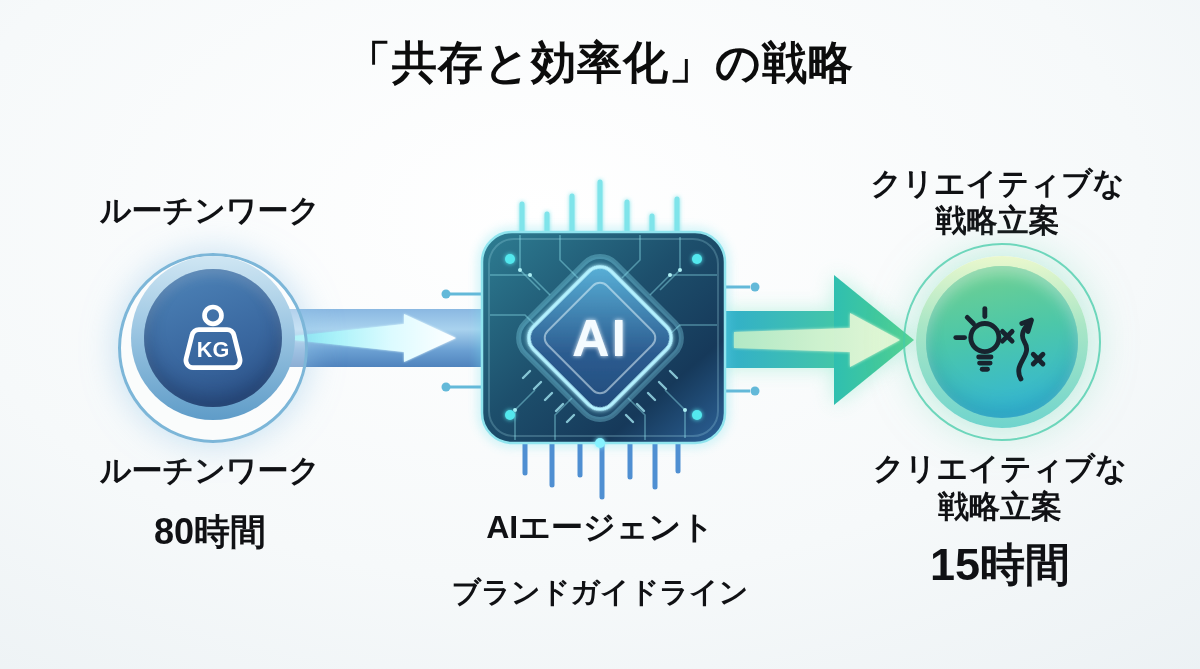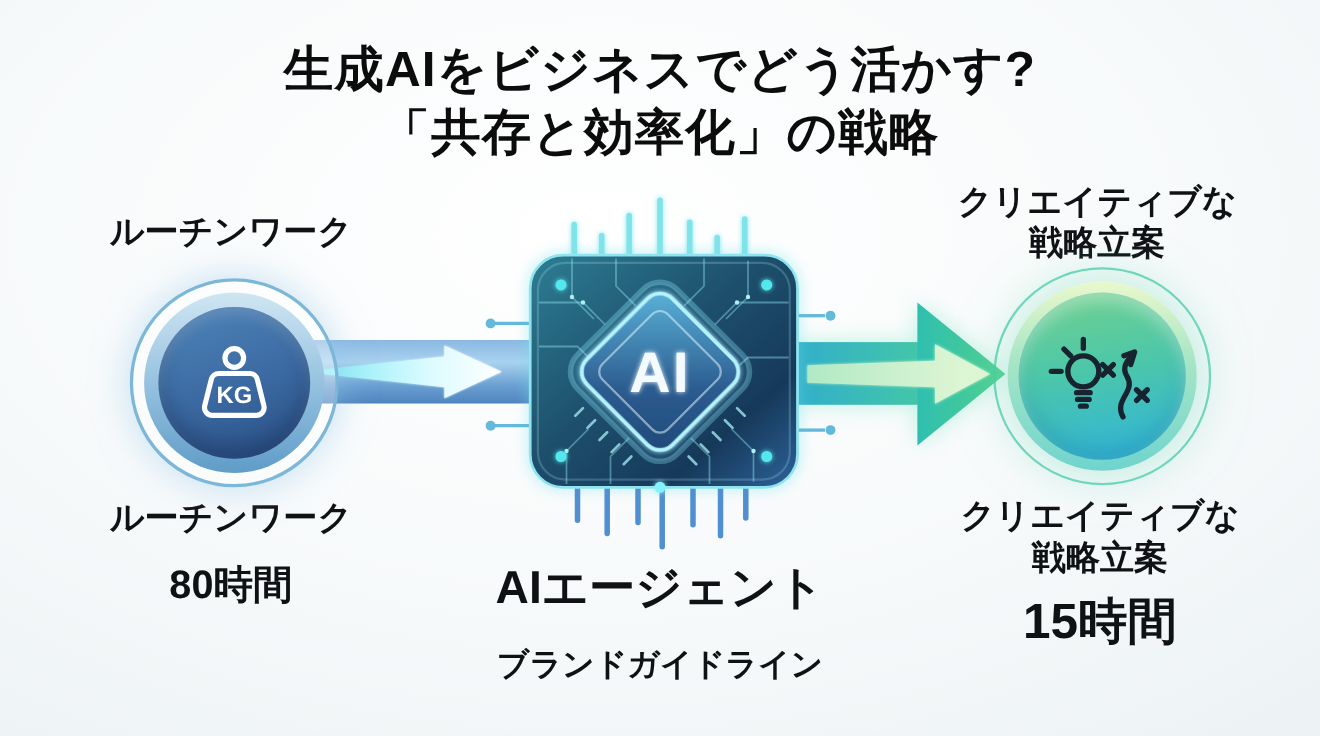--- a/index.html
+++ b/index.html
@@ -18,30 +18,30 @@
     color:#0c0c0c;font-weight:900;font-size:45px;line-height:1.27;
     letter-spacing:1px;
   }
   
   .lbl{color:#101114;font-weight:800;text-align:center;}
   .left-top-label{left:55px;top:190px;width:310px;font-size:31px;}
   .left-bottom{left:50px;top:450px;width:320px;}
   .left-bottom .l1{font-size:31px;}
   .left-bottom .l2{font-size:36px;margin-top:16px;}
   .center-bottom{left:420px;top:506px;width:360px;}
-  .center-bottom .l1{font-size:42px;}
+  .center-bottom .l1{font-size:32px;}
   .center-bottom .l2{font-size:29px;font-weight:700;margin-top:23px;}
   .right-top-label{left:840px;top:165px;width:315px;font-size:31px;line-height:37px;}
   .right-bottom{left:840px;top:450px;width:320px;}
   .right-bottom .l1{font-size:31px;line-height:38px;}
   .right-bottom .l3{font-size:45px;margin-top:9px;}
   
   .circle-left{
     left:118px;top:253px;width:184px;height:184px;border-radius:50%;
-    border:3px solid #7cb6d8;display:flex;align-items:center;justify-content:center;
+    border:3px solid #7cb6d8;display:flex;align-items:flex-start;justify-content:center;
     box-shadow:0 0 34px rgba(150,200,235,.55);z-index:3;background:rgba(255,255,255,.35);
   }
   .circle-left .band{
     width:164px;height:164px;border-radius:50%;
     background:linear-gradient(180deg,#cfe6f3 0%,#9cc6e2 45%,#5f9cc8 100%);
     display:flex;align-items:center;justify-content:center;
   }
   .circle-left .inner{
     width:138px;height:138px;border-radius:50%;
     background:linear-gradient(160deg,#4f86ba 0%,#3a68a0 55%,#2a4f85 100%);
@@ -71,21 +71,20 @@
   .arrow-right-svg{left:720px;top:272px;width:196px;height:136px;z-index:2;
     filter:drop-shadow(0 0 10px rgba(120,230,195,.45));}
   .chip-svg{left:430px;top:172px;width:340px;height:344px;z-index:3;}
 </style>
 </head>
 <body>
 
 <div id="canvas">
 
   <div class="abs title">
-    <div>生成AIをビジネスでどう活かす?</div>
     <div>「共存と効率化」の戦略</div>
   </div>
 
   <div class="abs lbl left-top-label">ルーチンワーク</div>
 
   <svg class="abs arrow-left-svg" viewBox="0 0 214 58">
     <defs>
       <linearGradient id="lg-band" x1="0" y1="0" x2="0" y2="1">
         <stop offset="0%" stop-color="#8ab8e2"></stop>
           <stop offset="35%" stop-color="#a9d2ee"></stop>

